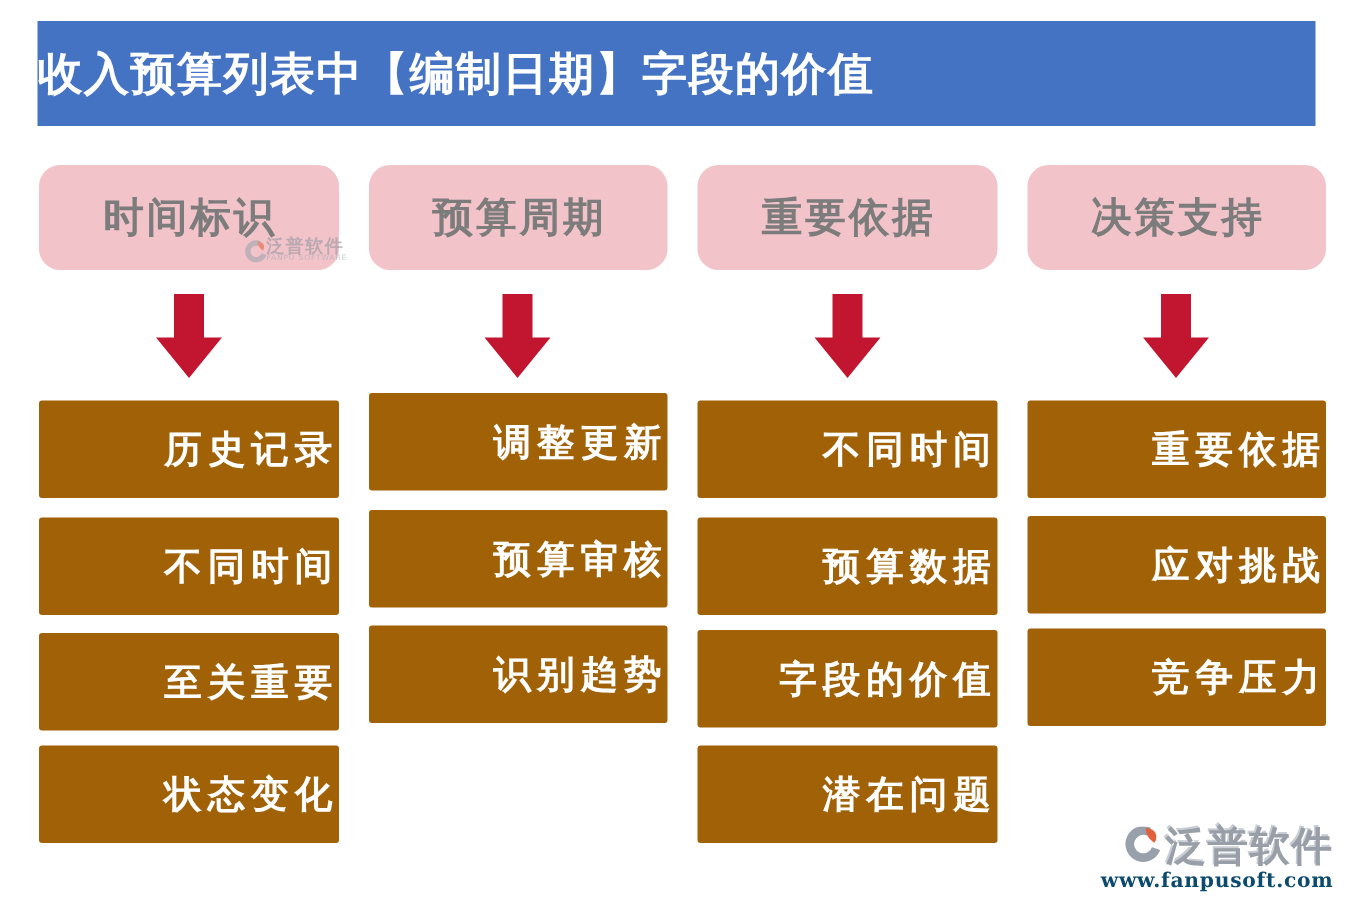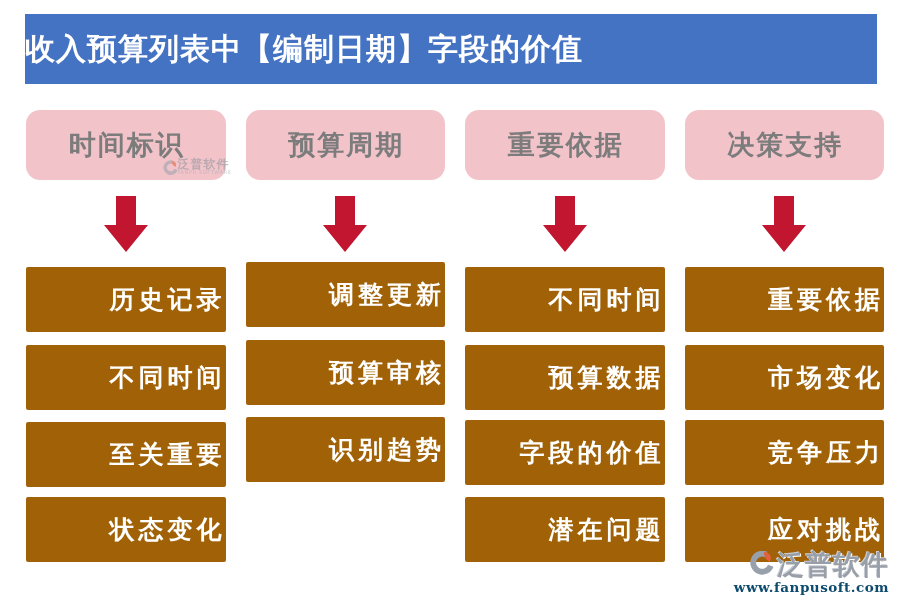--- a/index.html
+++ b/index.html
@@ -209,28 +209,25 @@
     <section class="column">
       <div class="pink-box">
         <span class="category-label">决策支持</span>
       </div>
       <svg class="arrow" viewBox="0 0 44 56" aria-hidden="true">
         <path d="M12 0 L32 0 L32 29 L44 29 L22 56 L0 29 L12 29 Z" fill="#c11530"></path>
       </svg>
       <div class="orange-box r1">
           <span>重要依据</span>
         </div>
-      <div class="orange-box r2">
-          <span>市场变化</span>
+      <div class="orange-box r4">
+          <span>应对挑战</span>
         </div>
       <div class="orange-box r3">
           <span>竞争压力</span>
-        </div>
-      <div class="orange-box r4">
-          <span>应对挑战</span>
         </div>
     </section>
 
   </div>
 
   <footer class="brand-footer">
     <div class="brand-row">
       <svg viewBox="0 0 36 38" aria-hidden="true">
         <path d="M25 4.5 A 12.5 12.5 0 1 0 31.5 20" fill="none" stroke="#98a0ab" stroke-width="8" stroke-linecap="butt"></path>
         <path d="M22 1 C 31 1 34 9 30 14.5 C 25 12 22 7 22 1 Z" fill="#e2603b"></path>

